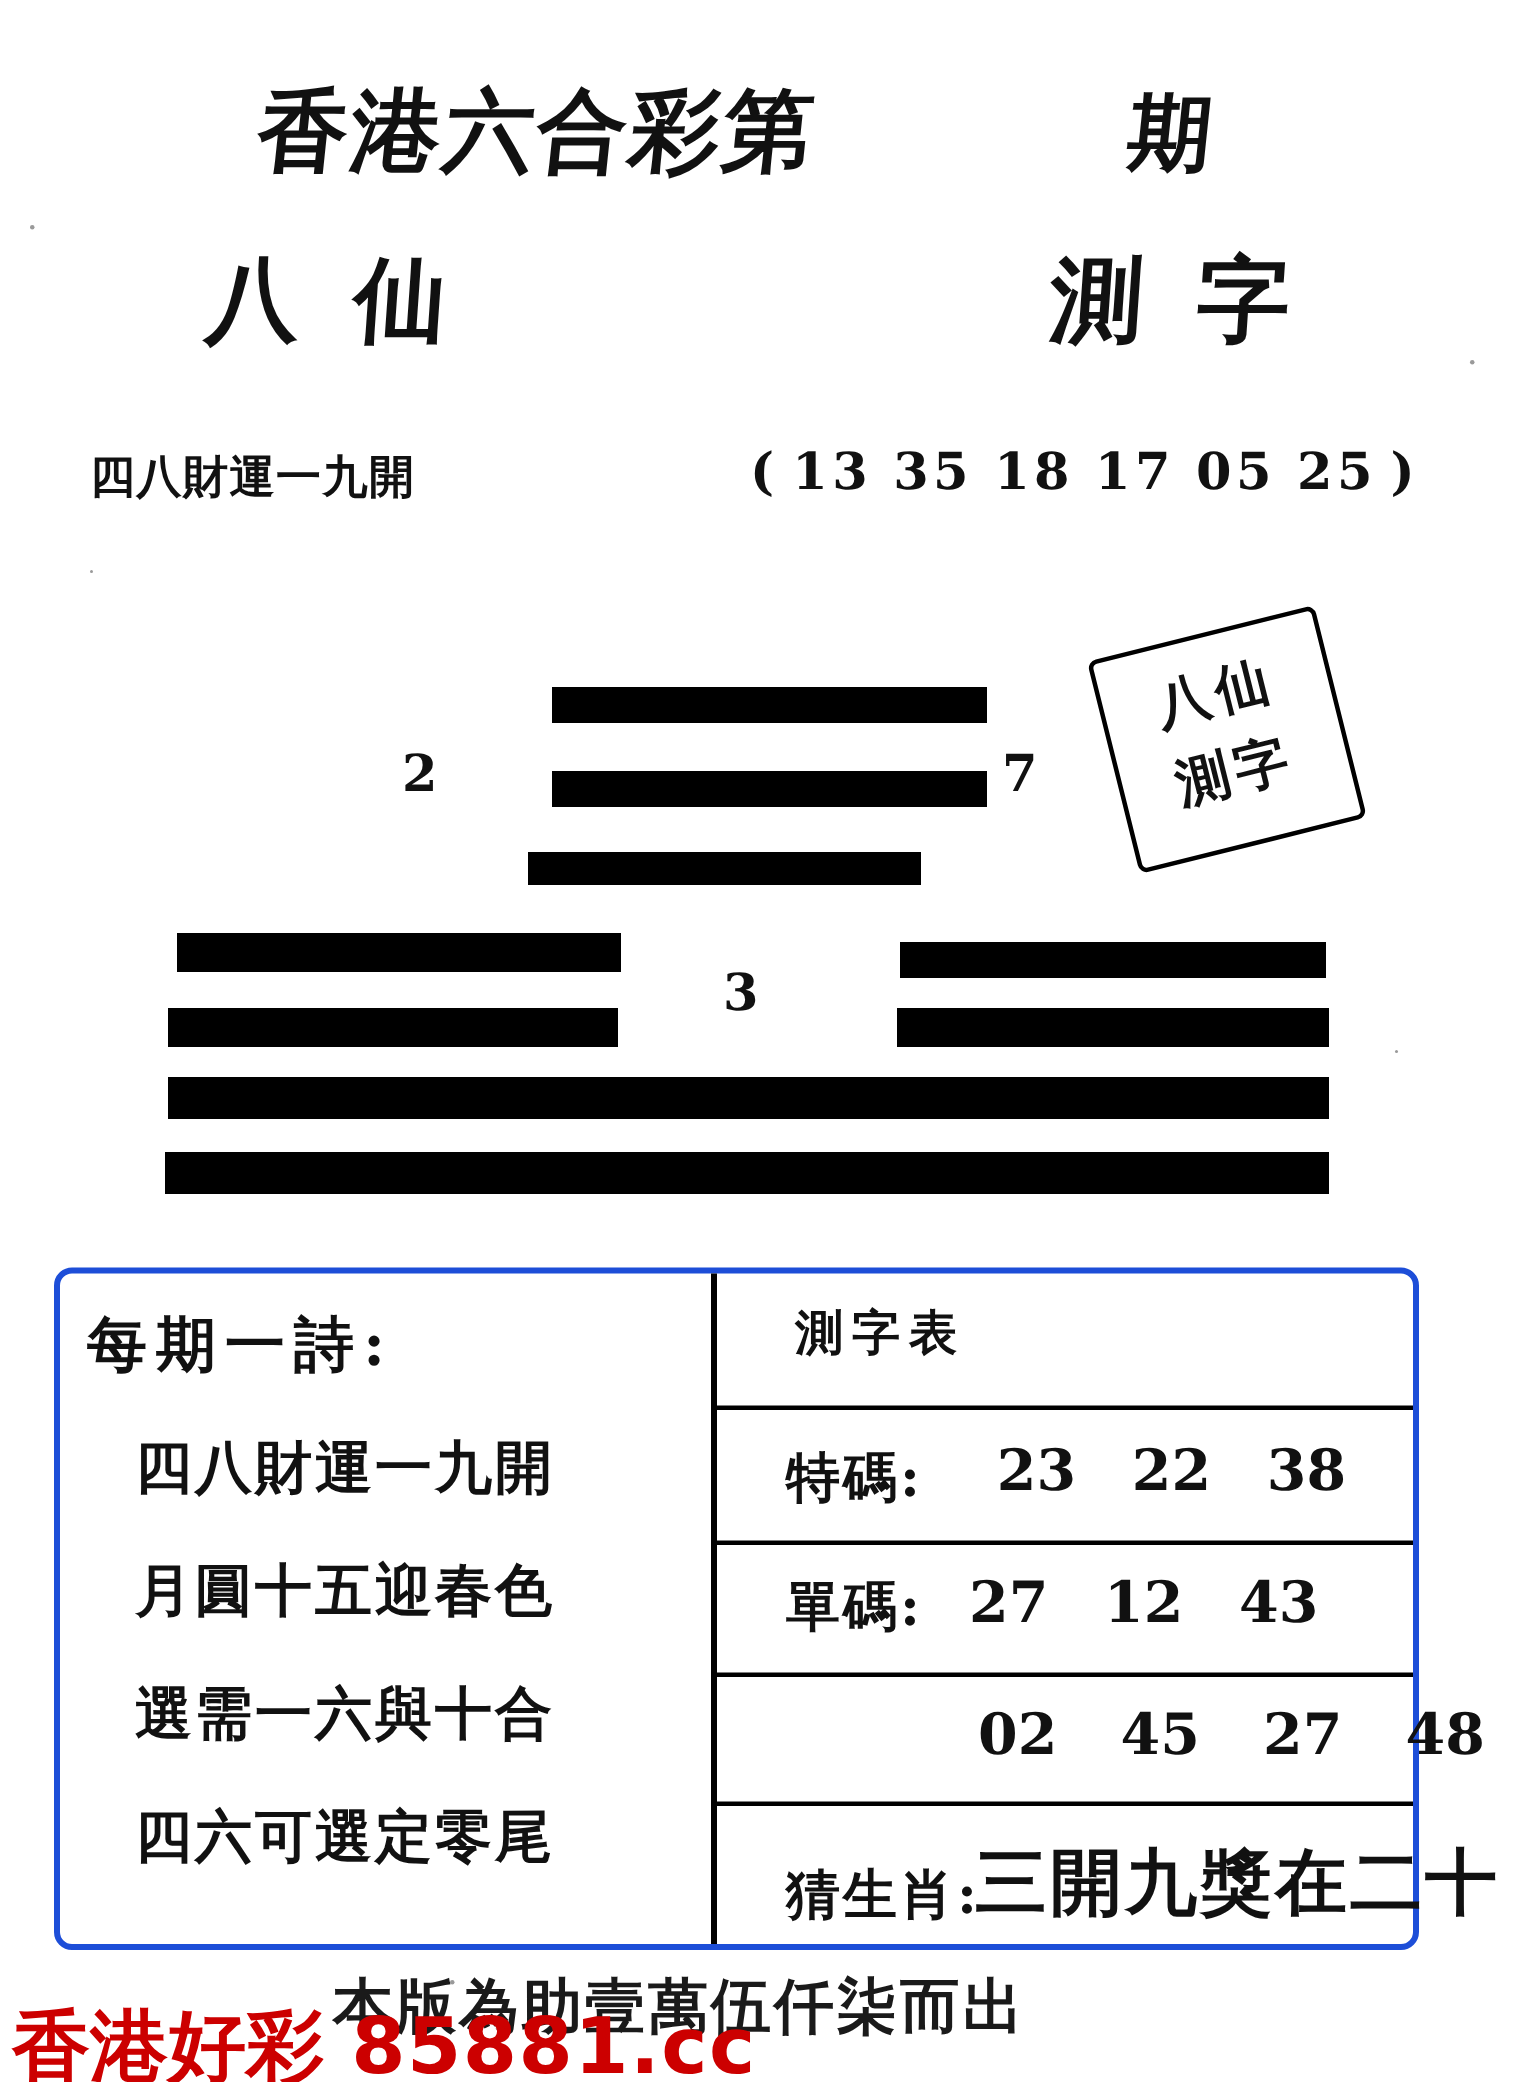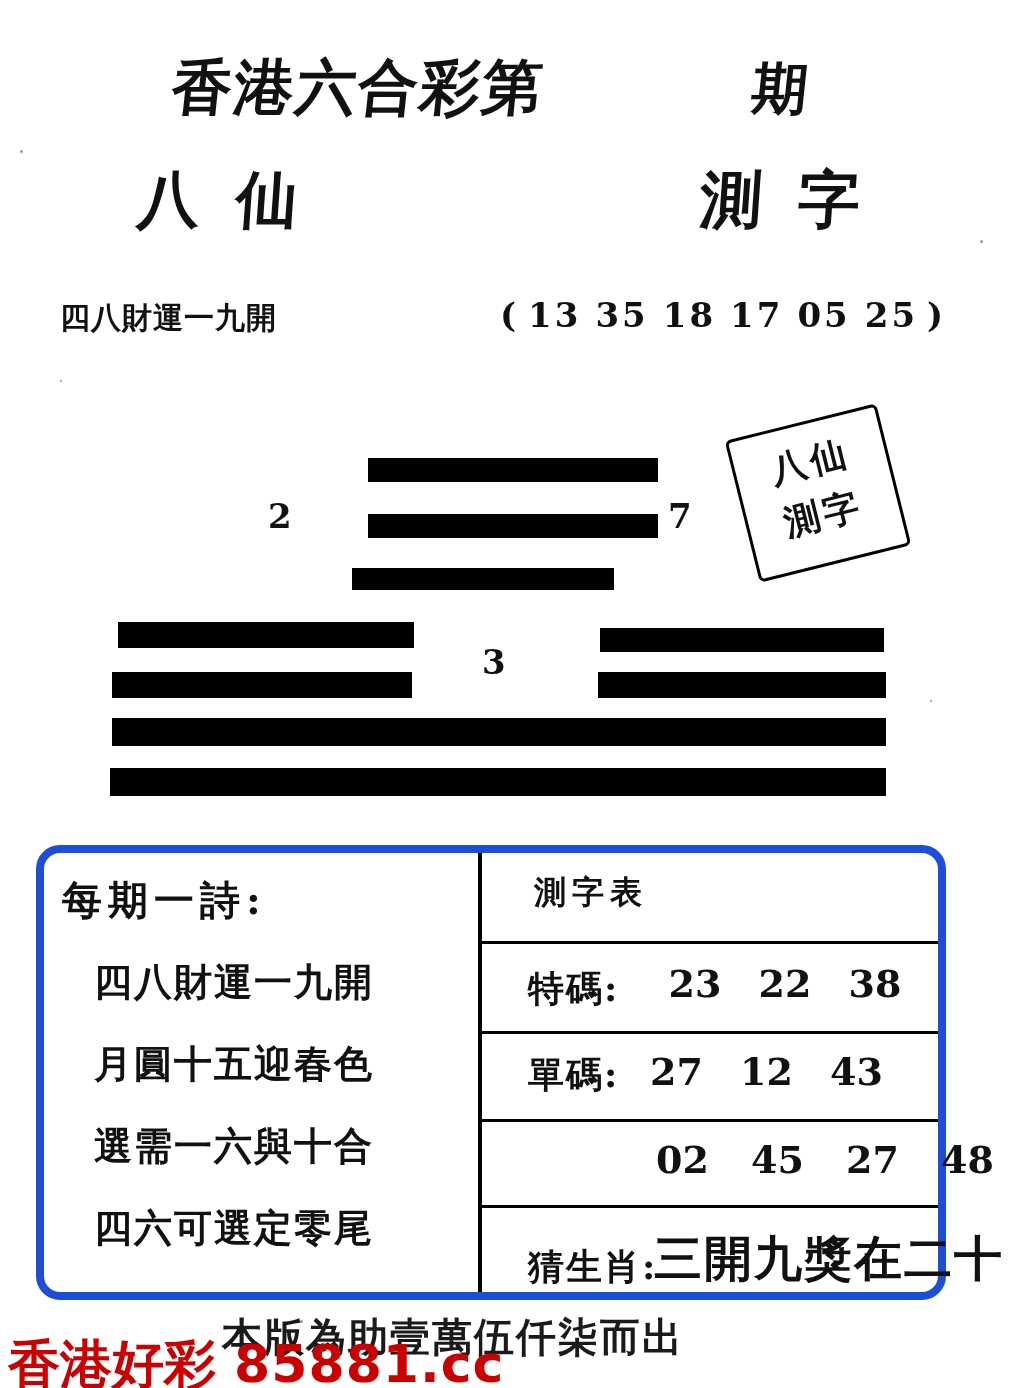--- a/index.html
+++ b/index.html
@@ -114,22 +114,22 @@
   .stamp .l1 { top: 14px; letter-spacing: 4px; }
   .stamp .l2 { top: 68px; letter-spacing: 4px; }
 
   
   .table-box {
     position: absolute;
     left: 36px;
     top: 845px;
     width: 910px;
     height: 455px;
-    border: 8px solid #1d4ed8;
-    border-radius: 24px;
+    border: 4px solid #1d4ed8;
+    border-radius: 12px;
     box-sizing: border-box;
   }
   .divider-v {
     position: absolute;
     left: 434px;
     top: 0;
     width: 4px;
     height: 100%;
     background: #000;
   }

